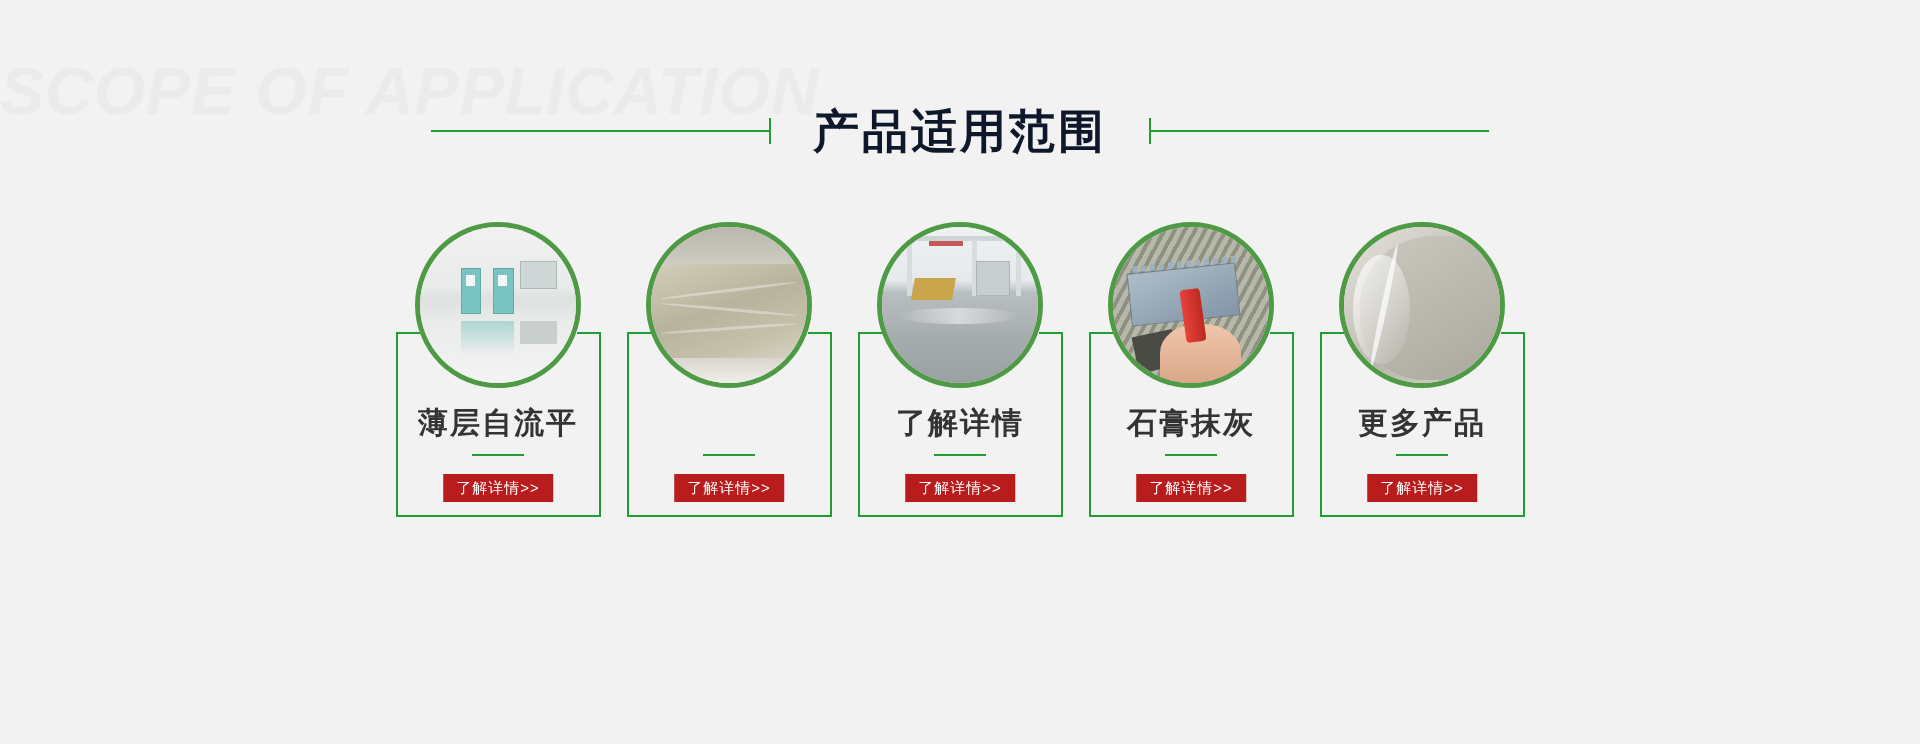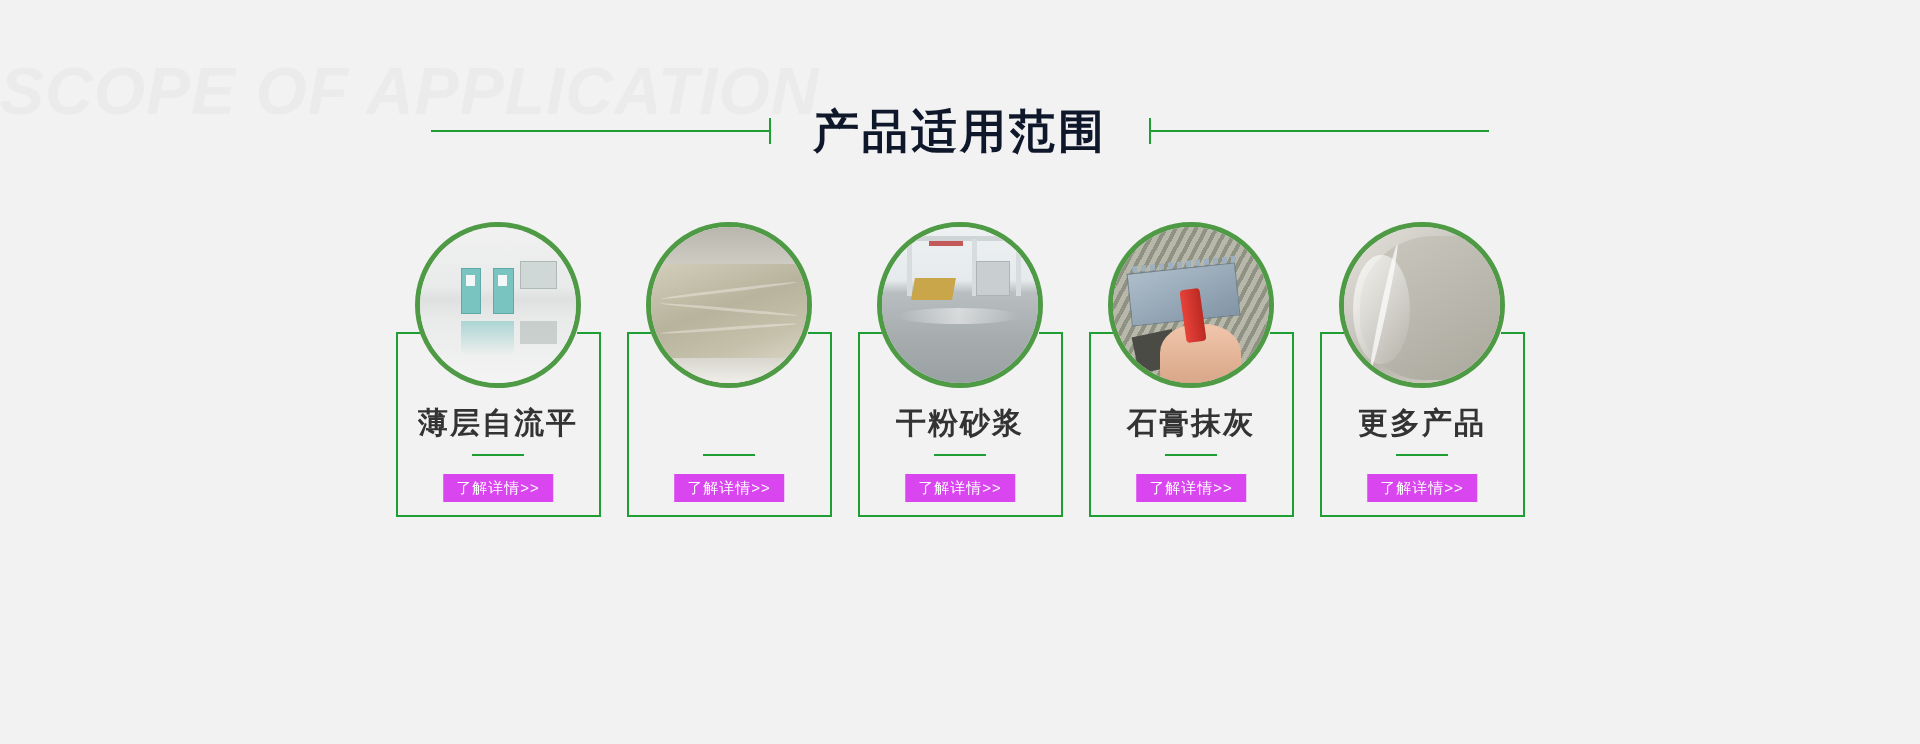--- a/index.html
+++ b/index.html
@@ -146,21 +146,21 @@
     width:52px;
     height:2px;
     background:#1e9e33;
     z-index:4;
   }
   .card-btn{
     position:absolute;
     top:252px;
     left:50%;
     transform:translateX(-50%);
-    background:#d946ef;
+    background:#b91c1c;
     color:#ffffff;
     font-size:15px;
     letter-spacing:1px;
     padding:6px 13px 7px 13px;
     white-space:nowrap;
     line-height:1;
     cursor:pointer;
     z-index:4;
     border:none;
     font-family:"Liberation Sans","DejaVu Sans",sans-serif;
@@ -359,21 +359,21 @@
         <span class="beam"></span>
         <span class="red"></span>
         <span class="col c1"></span>
         <span class="col c2"></span>
         <span class="col c3"></span>
         <span class="gate"></span>
         <span class="mach"></span>
         <span class="shine"></span>
       </div>
     </div>
-    <div class="card-title">干粉砂浆</div>
+    <div class="card-title">了解详情</div>
     <div class="card-divider"></div>
     <button class="card-btn">了解详情&gt;&gt;</button>
   </div>
 
   <div class="card">
     <div class="frame"></div>
     <div class="frame-notch"></div>
     <div class="circle">
       <div class="photo ph-trowel">
         <span class="blade"></span>

